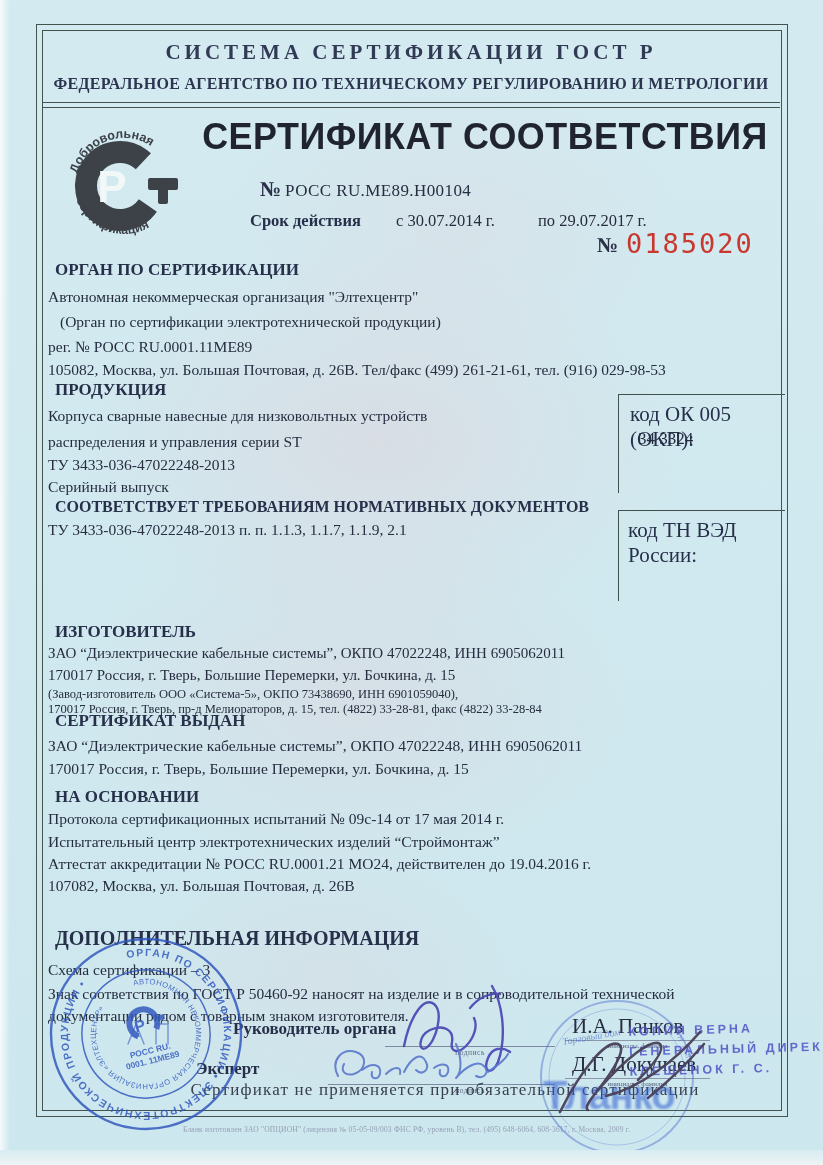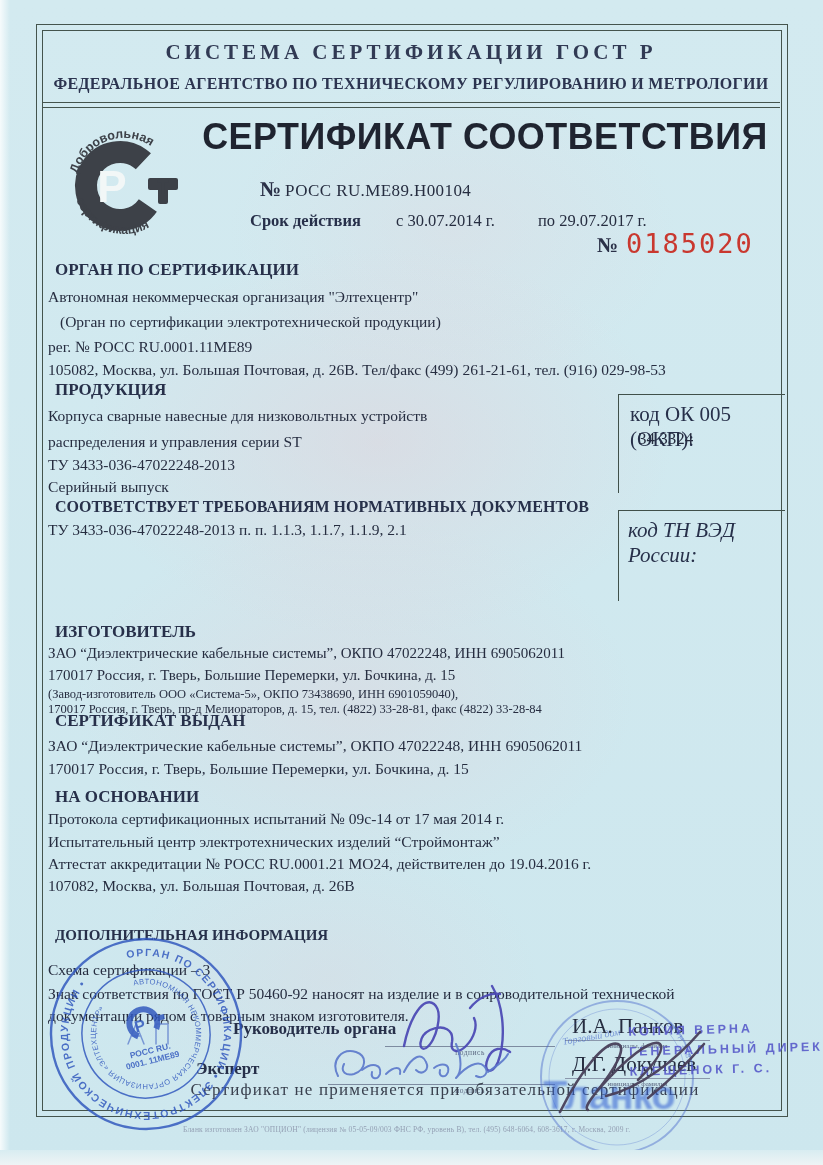--- a/index.html
+++ b/index.html
@@ -110,41 +110,41 @@
 <div class="abs ln" style="left:48px;top:478px;">Серийный выпуск</div>
 
 <div class="abs codebox" style="left:618px;top:394px;width:166px;height:98px;">
   <div class="abs codelabel" style="left:11px;top:7px;">код ОК 005 (ОКП):</div>
   <div class="abs codeval" style="left:19px;top:34px;">34 3324</div>
 </div>
 
 <div class="abs h" style="left:55px;top:498px;font-size:16px;">СООТВЕТСТВУЕТ ТРЕБОВАНИЯМ НОРМАТИВНЫХ ДОКУМЕНТОВ</div>
 <div class="abs ln" style="left:48px;top:521px;">ТУ 3433-036-47022248-2013 п. п. 1.1.3, 1.1.7, 1.1.9,  2.1</div>
 
-<div class="abs codebox" style="left:618px;top:510px;width:166px;height:90px;font-style:italic;">
+<div class="abs codebox" style="left:618px;top:510px;width:166px;height:90px;">
   <div class="abs codelabel" style="left:9px;top:7px;">код ТН ВЭД России:</div>
 </div>
 
 <div class="abs h" style="left:55px;top:622px;font-size:17px;">ИЗГОТОВИТЕЛЬ</div>
 <div class="abs ln" style="left:48px;top:645px;font-size:15px;">ЗАО “Диэлектрические кабельные системы”,   ОКПО 47022248,   ИНН 6905062011</div>
 <div class="abs ln" style="left:48px;top:667px;font-size:15px;">170017 Россия, г. Тверь, Большие Перемерки, ул. Бочкина, д. 15</div>
 <div class="abs ln small" style="left:48px;top:687px;">(Завод-изготовитель ООО «Система-5», ОКПО 73438690, ИНН 6901059040),</div>
 <div class="abs ln small" style="left:48px;top:702px;">170017 Россия, г. Тверь, пр-д Мелиораторов, д. 15, тел. (4822) 33-28-81, факс (4822) 33-28-84</div>
 
 <div class="abs h" style="left:55px;top:711px;font-size:17px;">СЕРТИФИКАТ ВЫДАН</div>
 <div class="abs ln" style="left:48px;top:737px;">ЗАО “Диэлектрические кабельные системы”,    ОКПО 47022248,   ИНН 6905062011</div>
 <div class="abs ln" style="left:48px;top:760px;">170017 Россия, г. Тверь, Большие Перемерки, ул. Бочкина, д. 15</div>
 
 <div class="abs h" style="left:55px;top:787px;font-size:17px;">НА ОСНОВАНИИ</div>
 <div class="abs ln" style="left:48px;top:810px;">Протокола сертификационных испытаний № 09с-14 от 17 мая 2014 г.</div>
 <div class="abs ln" style="left:48px;top:833px;">Испытательный центр электротехнических изделий “Строймонтаж”</div>
 <div class="abs ln" style="left:48px;top:855px;">Аттестат аккредитации № РОСС RU.0001.21 МО24, действителен до 19.04.2016 г.</div>
 <div class="abs ln" style="left:48px;top:877px;">107082, Москва, ул. Большая Почтовая, д. 26В</div>
 
-<div class="abs h" style="left:55px;top:927px;font-size:15px;">ДОПОЛНИТЕЛЬНАЯ ИНФОРМАЦИЯ</div>
+<div class="abs h" style="left:55px;top:927px;font-size:20px;">ДОПОЛНИТЕЛЬНАЯ ИНФОРМАЦИЯ</div>
 <div class="abs ln" style="left:48px;top:961px;">Схема сертификации – 3</div>
 <div class="abs ln" style="left:48px;top:985px;">Знак соответствия по ГОСТ Р 50460-92 наносят на изделие и в сопроводительной технической</div>
 <div class="abs ln" style="left:48px;top:1007px;">документации рядом с товарным знаком изготовителя.</div>
 
 <div class="abs role" style="left:196px;top:1019px;margin-left:37px;">Руководитель органа</div>
 <div class="abs sigline" style="left:385px;top:1046px;width:170px;"></div>
 <div class="abs cap" style="left:395px;top:1048px;width:150px;">подпись</div>
 <div class="abs name" style="left:572px;top:1014px;">И.А. Панков</div>
 <div class="abs namecap" style="left:565px;top:1040px;width:145px;">инициалы, фамилия</div>
 

